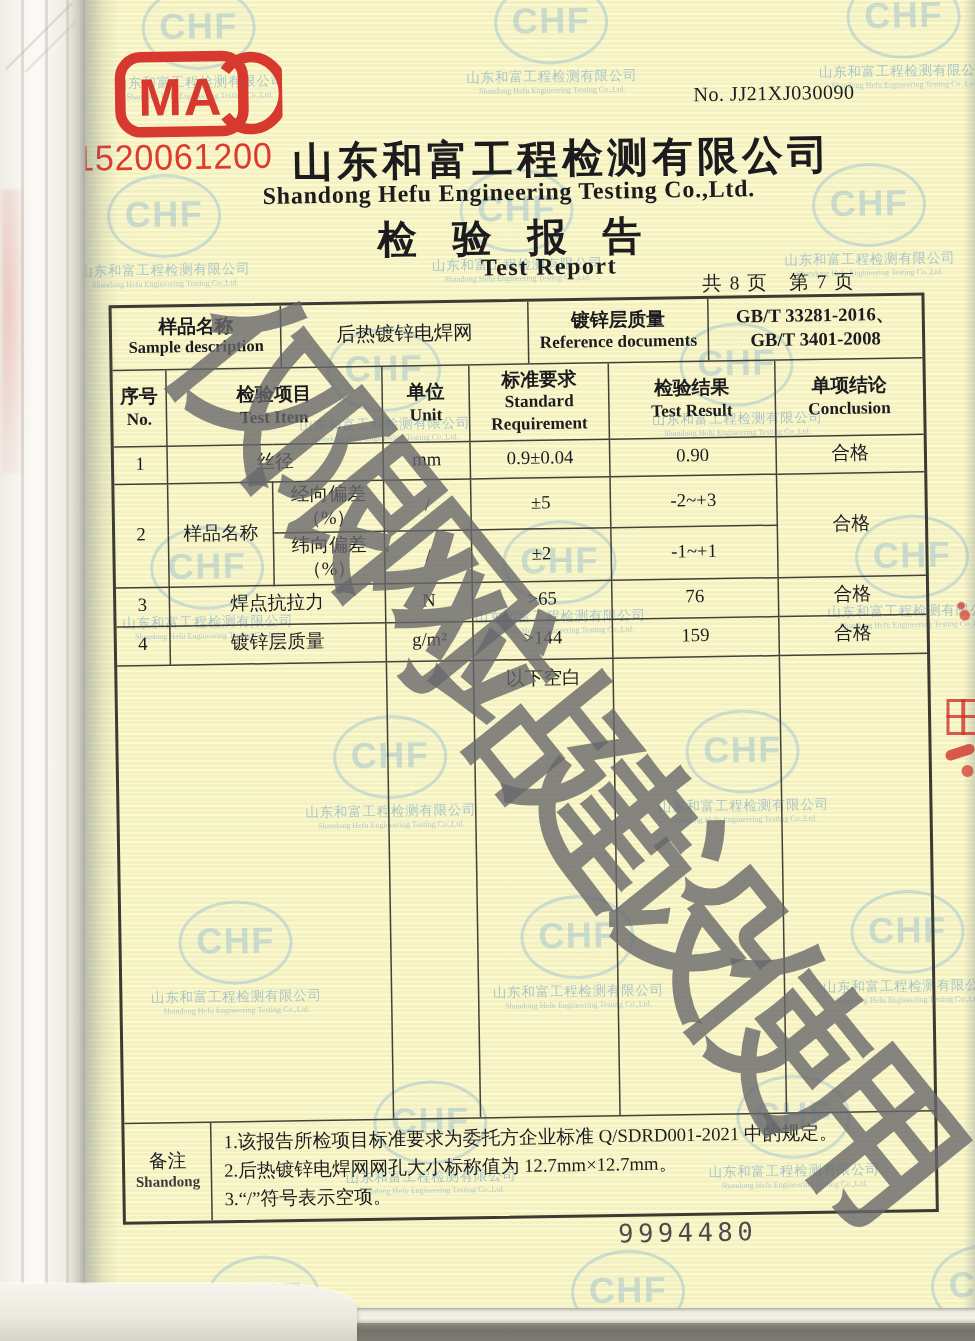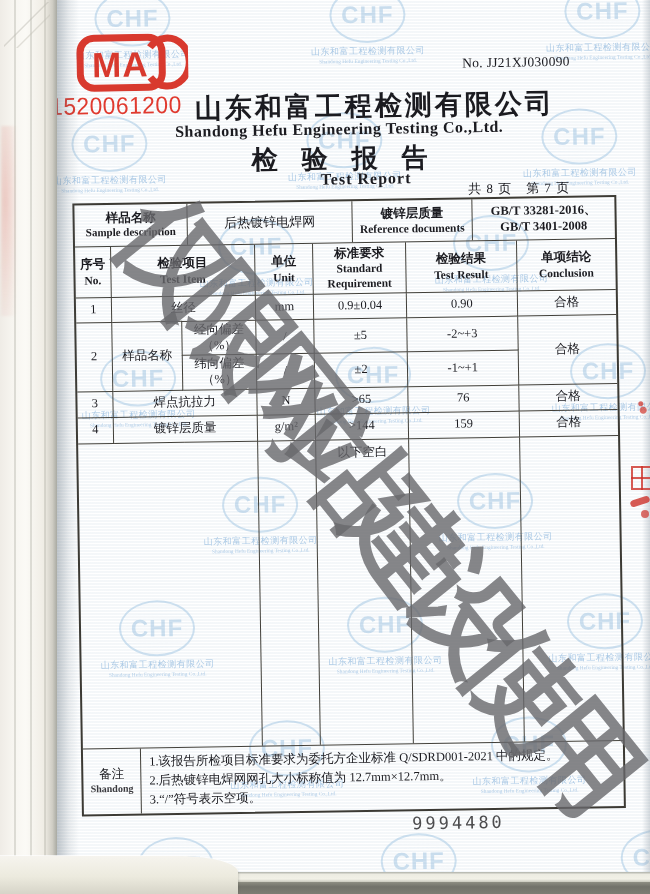--- a/index.html
+++ b/index.html
@@ -18,21 +18,21 @@
   .strip-light{position:absolute;left:0;top:872px;width:650px;height:10px;z-index:3;
     background:linear-gradient(180deg,#aeb0a8 0%,#edecE2 25%,#f2f1e7 70%,#c9c8bd 100%);}
   .strip-dark{position:absolute;left:0;top:882px;width:650px;height:12px;z-index:3;
     background:linear-gradient(180deg,#8e8e83 0%,#72726a 40%,#7d7d73 100%);}
   .corner-pages{position:absolute;left:0;top:856px;width:238px;height:38px;z-index:4;
     background:linear-gradient(180deg,#f6f4ee 0%,#eceade 55%,#d6d4c8 100%);
     border-top-right-radius:60px 16px;box-shadow:0 -1px 0 rgba(255,255,255,.7),0 2px 3px rgba(90,90,80,.4);}
 
   
   .page{position:absolute;left:57px;top:0;width:593px;height:874px;z-index:1;overflow:hidden;
-    background:#ffffff;}
+    background:#fef9c3;}
   .page .texture{position:absolute;inset:0;pointer-events:none;
     background:repeating-linear-gradient(180deg,rgba(255,255,255,.16) 0 1px,rgba(150,178,200,.10) 1px 3px);}
   .page .gutter{position:absolute;left:0;top:0;width:22px;height:100%;
     background:linear-gradient(90deg,rgba(95,110,122,.38),rgba(95,110,122,.12) 55%,transparent);}
   .page .right-shade{position:absolute;right:0;top:0;width:8px;height:100%;
     background:linear-gradient(270deg,rgba(120,135,148,.30),transparent);}
 
   .tilt{position:absolute;left:-57px;top:0;width:650px;height:894px;
     transform:rotate(-0.9deg);transform-origin:300px 180px;}
 

